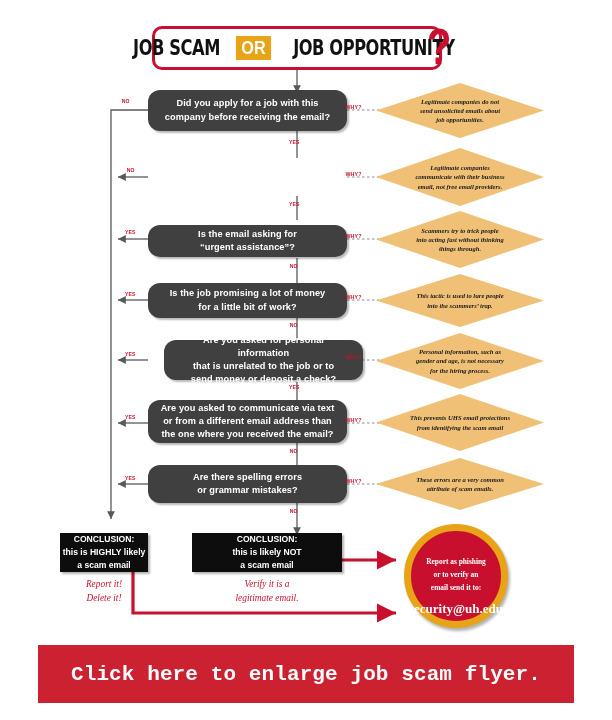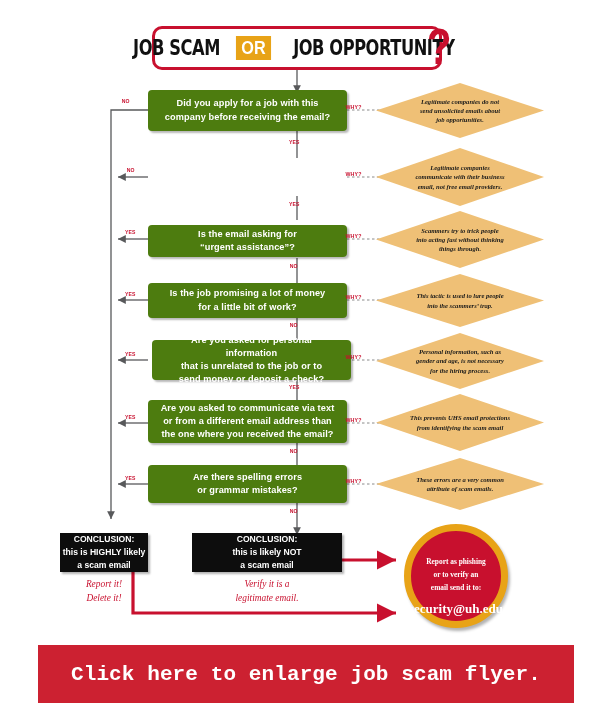--- a/index.html
+++ b/index.html
@@ -67,22 +67,22 @@
     font-family: "Liberation Sans Narrow", "Liberation Sans", sans-serif;
     font-weight: bold;
     font-size: 50px;
     line-height: 1;
     transform: scaleX(0.8);
   }
 
   
   .qbox {
     position: absolute;
-    background: #4d7c0f;
-    border-radius: 4px;
+    background: #404040;
+    border-radius: 12px;
     color: #fff;
     display: flex;
     align-items: center;
     justify-content: center;
     text-align: center;
     padding: 4px 12px;
     box-shadow: 2px 2px 2px rgba(0,0,0,0.28);
     font-family: "Liberation Sans Narrow", "Liberation Sans", sans-serif;
     font-weight: bold;
     font-size: 9.2px;
@@ -295,21 +295,21 @@
 for a little bit of work?</span>
   </div>
   <div class="lab" style="left:124px; top:291px;">YES</div>
   <div class="lab" style="left:289px; top:322px;">NO</div>
   <div class="lab why" style="left:344px; top:293px;">WHY?</div>
   <div class="diamond" style="left:376px; top:274px; width:168px; height:53px;">
     <span>This tactic is used to lure people
 into the scammers’ trap.</span>
   </div>
 
-  <div class="qbox" style="left:152px; top:340px; width:199px; height:40px;">
+  <div class="qbox" style="left:164px; top:340px; width:199px; height:40px;">
     <span>Are you asked for personal information
 that is unrelated to the job or to
 send money or deposit a check?</span>
   </div>
   <div class="lab" style="left:124px; top:351px;">YES</div>
   <div class="lab" style="left:288px; top:384px;">YES</div>
   <div class="lab why" style="left:344px; top:353px;">WHY?</div>
   <div class="diamond" style="left:376px; top:333px; width:168px; height:56px;">
     <span>Personal information, such as
 gender and age, is not necessary

